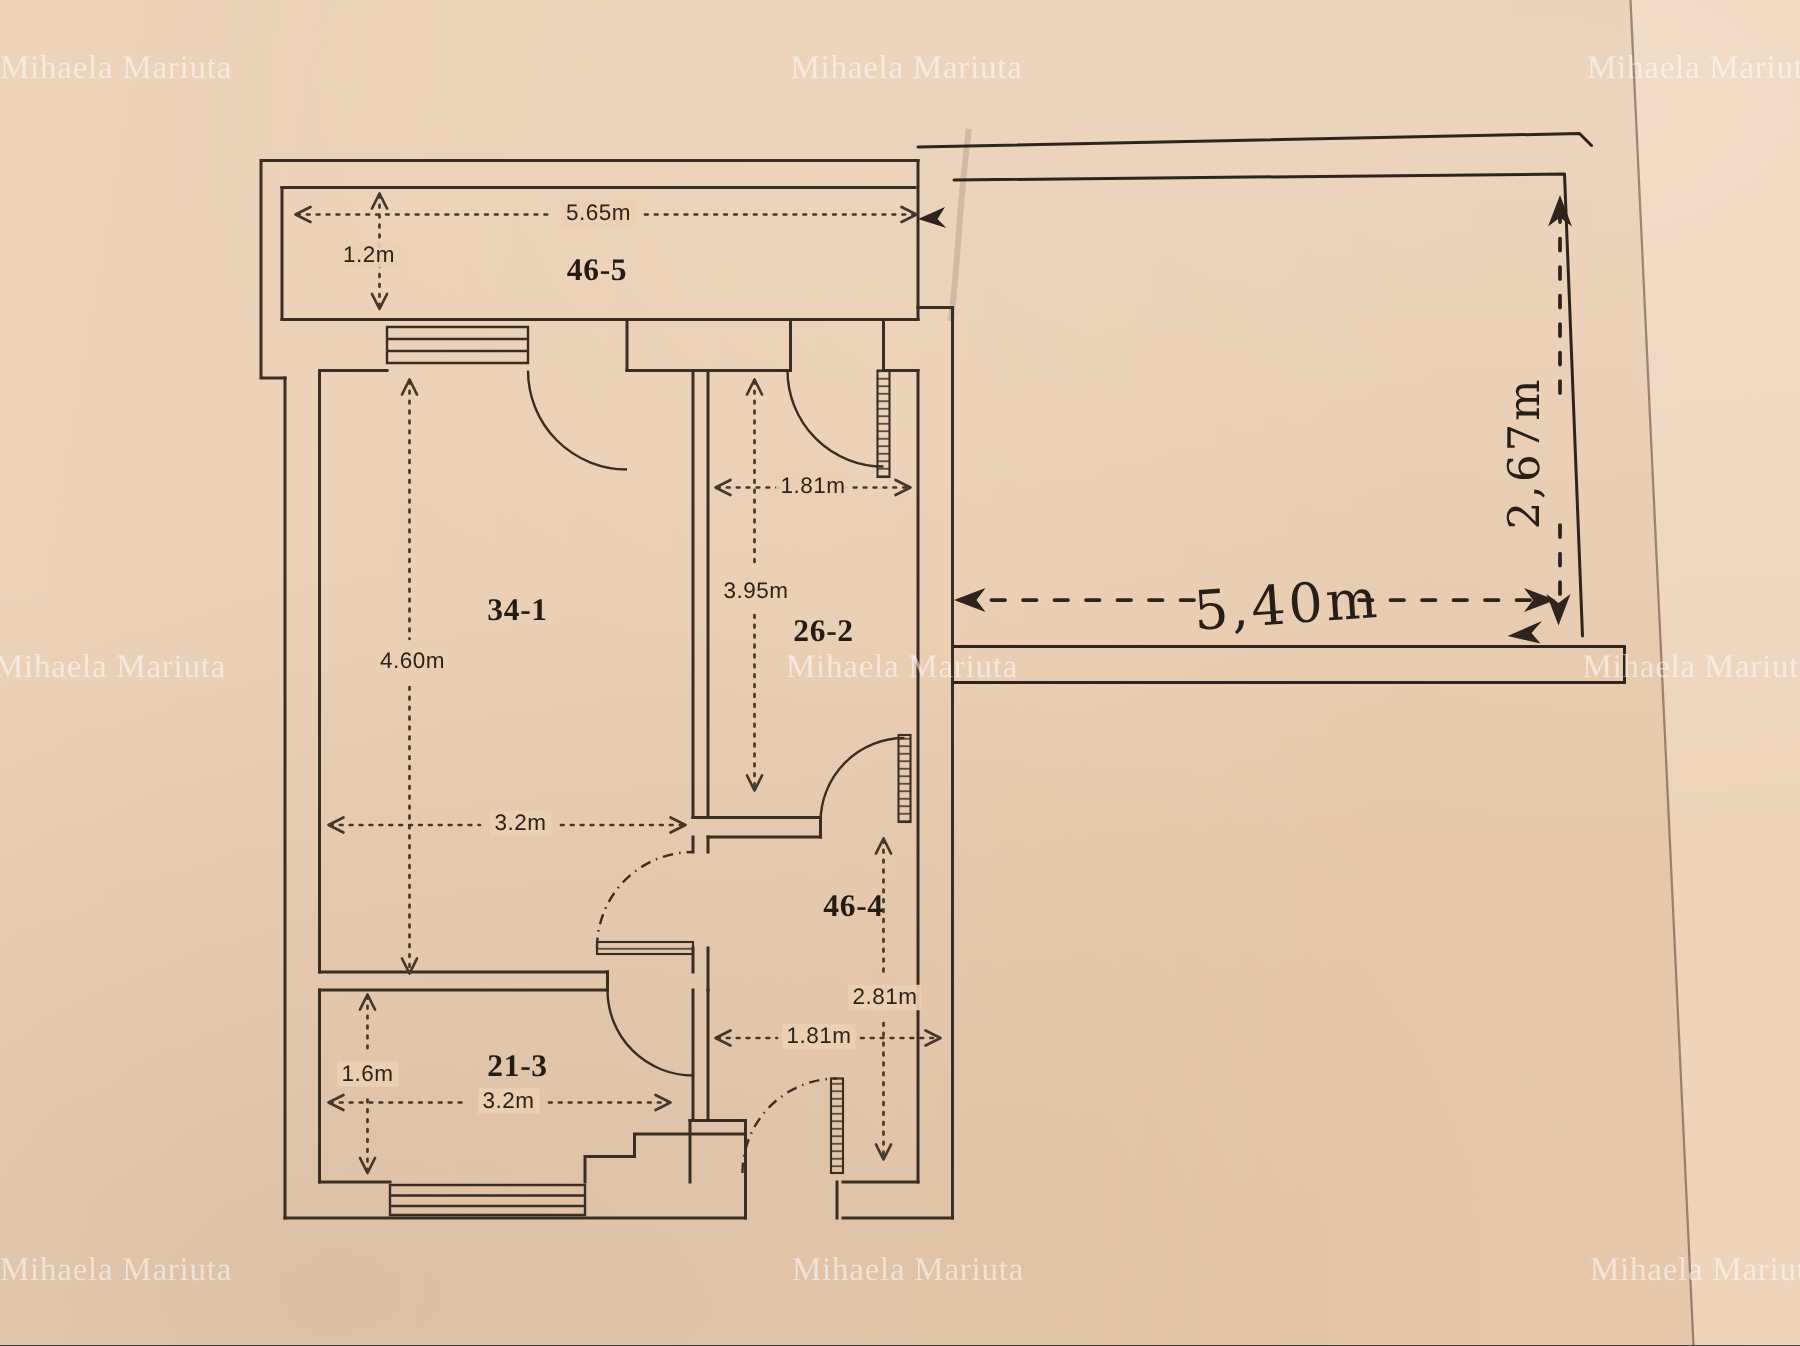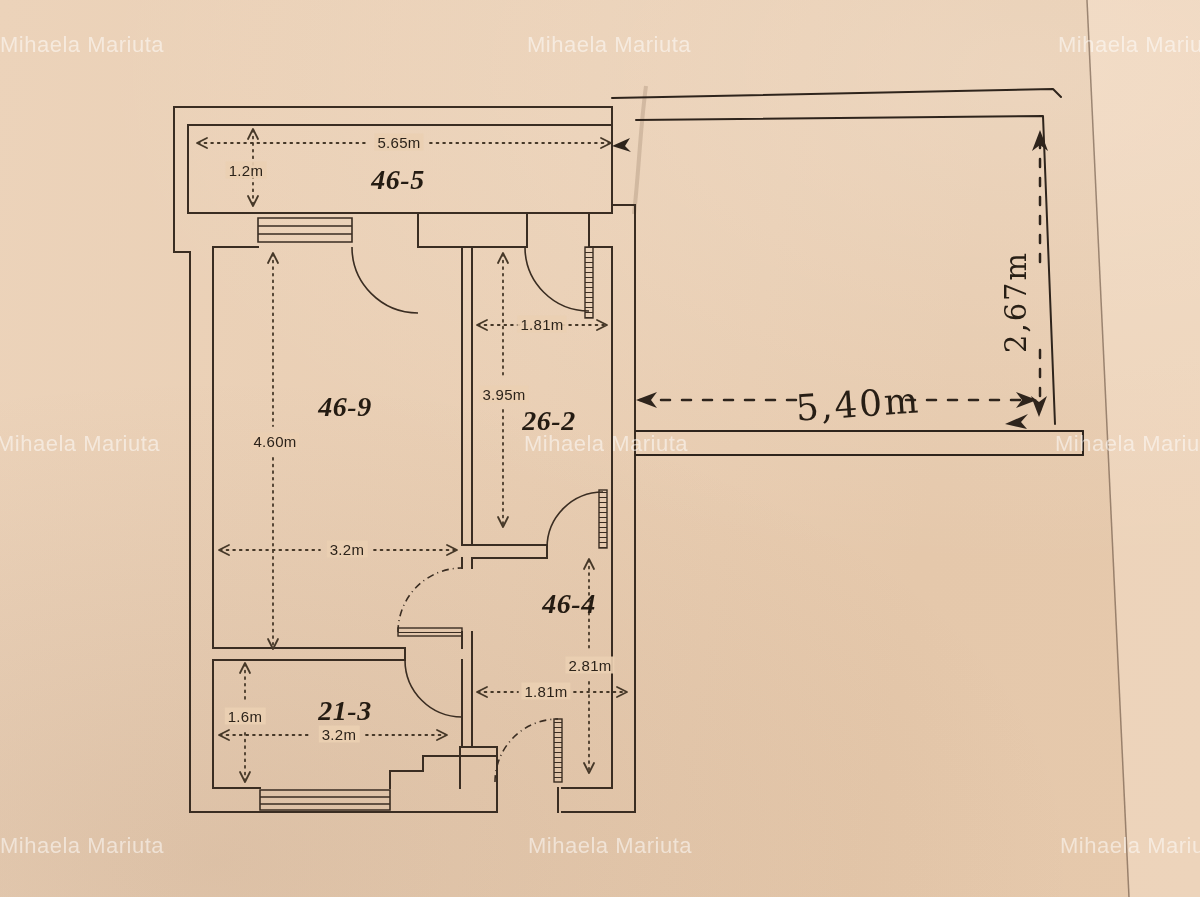--- a/index.html
+++ b/index.html
@@ -7,34 +7,34 @@
     position:relative;width:1200px;height:897px;overflow:hidden;
     background:
       radial-gradient(120% 90% at 18% 96%, rgba(120,80,50,0.12), transparent 60%),
       radial-gradient(140% 100% at 85% 8%, rgba(255,246,236,0.28), transparent 55%),
       linear-gradient(100deg,#ecd3ba 0%,#e9ceb3 45%,#e5c8ab 75%,#e6c9ac 100%);
     font-family:"Liberation Sans",sans-serif;
   }
   svg.plan{position:absolute;left:0;top:0;}
   .txt{position:absolute;white-space:nowrap;}
   .room{
-    font-family:"Liberation Serif",serif;font-weight:700;font-size:28px;
-    color:#241b12;transform:translate(-50%,-50%);letter-spacing:0.5px;font-style:italic;
+    font-family:"Liberation Serif",serif;font-weight:700;font-size:21px;
+    color:#241b12;transform:translate(-50%,-50%);letter-spacing:0.5px;
   }
   .dim{
     font-size:15px;color:#2c231a;transform:translate(-50%,-50%);
     background:rgba(234,207,178,0.92);padding:0 3px;letter-spacing:0.3px;
   }
   .hand{
     font-family:"DejaVu Serif",serif;color:#271e15;letter-spacing:2px;
   }
   .hand.h1{font-size:36px;transform:translate(-50%,-50%) rotate(-4deg);}
   .hand.h2{font-size:29px;transform:translate(-50%,-50%) rotate(-90deg);}
   .wm{
-    font-size:22px;color:rgba(255,255,255,0.52);letter-spacing:0.5px;font-weight:400;
+    font-size:22px;color:rgba(255,255,255,0.52);letter-spacing:0.5px;font-weight:400;font-family:Liberation Serif, serif;
   }
 </style>
 </head>
 <body>
 
 <div class="stage">
 
   <svg class="plan" width="1200" height="897" viewBox="0 0 1200 897">
     <defs>
       <pattern id="hatch" patternUnits="userSpaceOnUse" width="5" height="5">
@@ -175,21 +175,21 @@
       <polygon points="636,400 657,392 651,400 657,408"></polygon>
       <polygon points="1037,400 1016,392 1022,400 1016,408"></polygon>
       <polygon points="1040,130 1032,151 1040,145 1048,151"></polygon>
       <polygon points="1039,417 1031,396 1039,402 1047,396"></polygon>
       <polygon points="1005,424 1028,414 1021,422 1027,429"></polygon>
       <polygon points="612,146 630,138 625,146 631,152"></polygon>
     </g>
   </svg>
 
   <span class="txt room" style="left:398px;top:180px">46-5</span>
-  <span class="txt room" style="left:345px;top:407px">46-9</span>
+  <span class="txt room" style="left:345px;top:407px">34-1</span>
   <span class="txt room" style="left:549px;top:421px">26-2</span>
   <span class="txt room" style="left:345px;top:711px">21-3</span>
   <span class="txt room" style="left:569px;top:604px">46-4</span>
 
   <span class="txt dim" style="left:399px;top:142px">5.65m</span>
   <span class="txt dim" style="left:246px;top:170px">1.2m</span>
   <span class="txt dim" style="left:542px;top:324px">1.81m</span>
   <span class="txt dim" style="left:504px;top:394px">3.95m</span>
   <span class="txt dim" style="left:275px;top:441px">4.60m</span>
   <span class="txt dim" style="left:347px;top:549px">3.2m</span>

